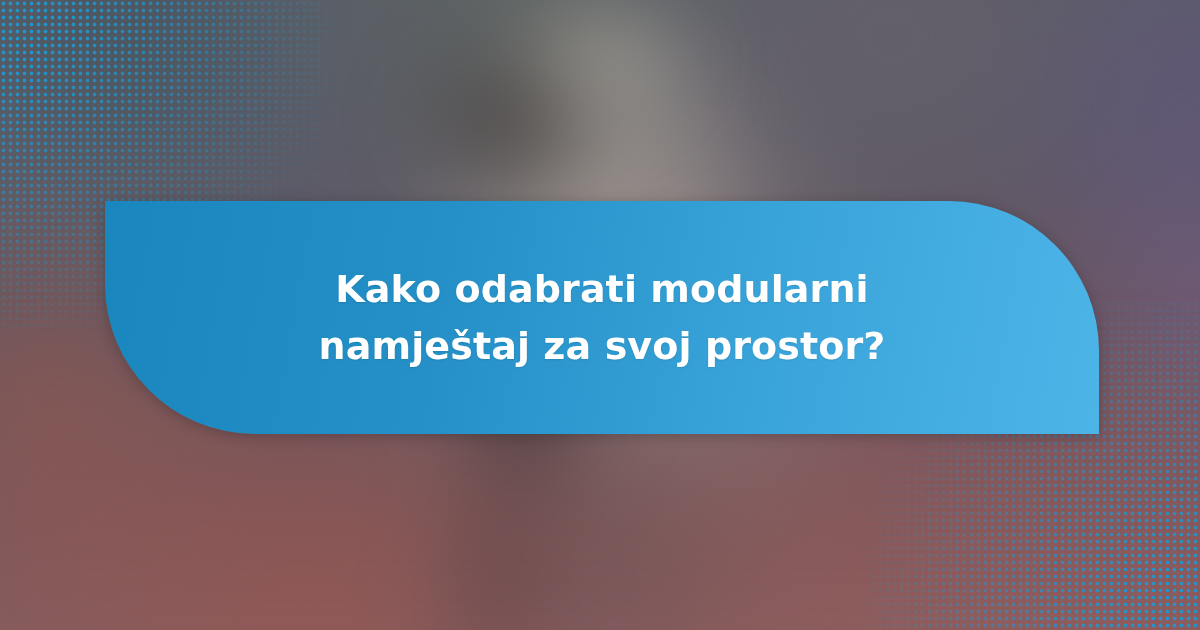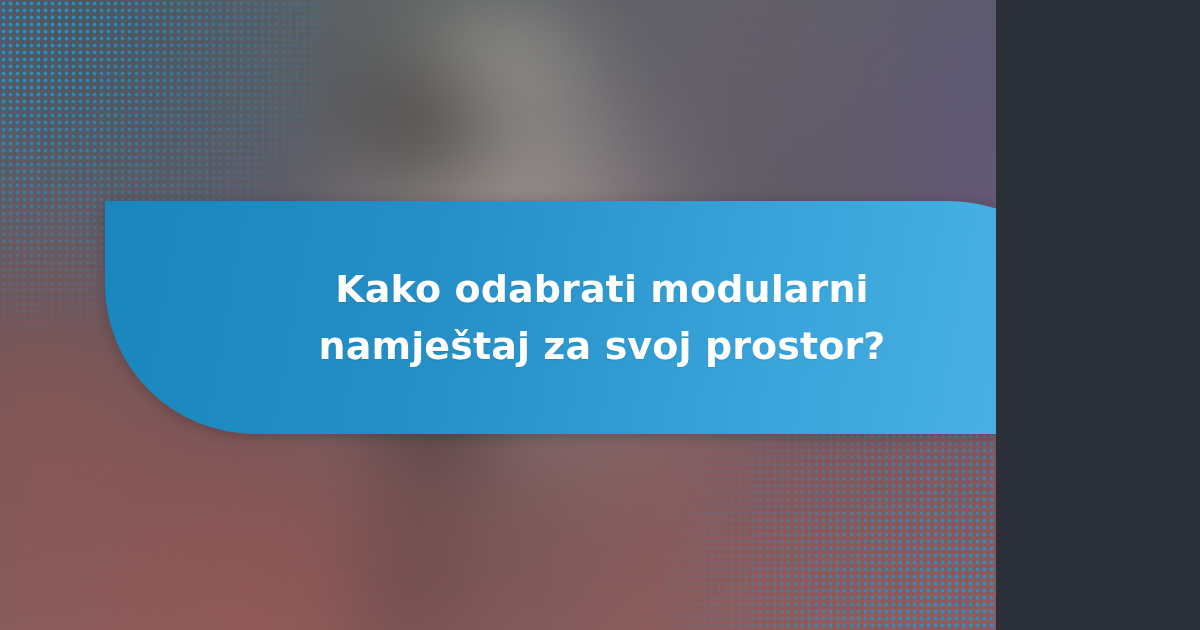--- a/index.html
+++ b/index.html
@@ -3,21 +3,21 @@
 <meta charset="utf-8">
 <title>Social Share Card</title>
 <style>
   html, body {
     margin: 0;
     padding: 0;
     background: #2b2f38;
   }
   #card {
     position: relative;
-    width: 996px;
+    width: 1200px;
     height: 630px;
     overflow: hidden;
     font-family: "DejaVu Sans", "Liberation Sans", sans-serif;
     background: #be185d;
   }
 
   
   .bg-layer {
     position: absolute;
     inset: -60px;

